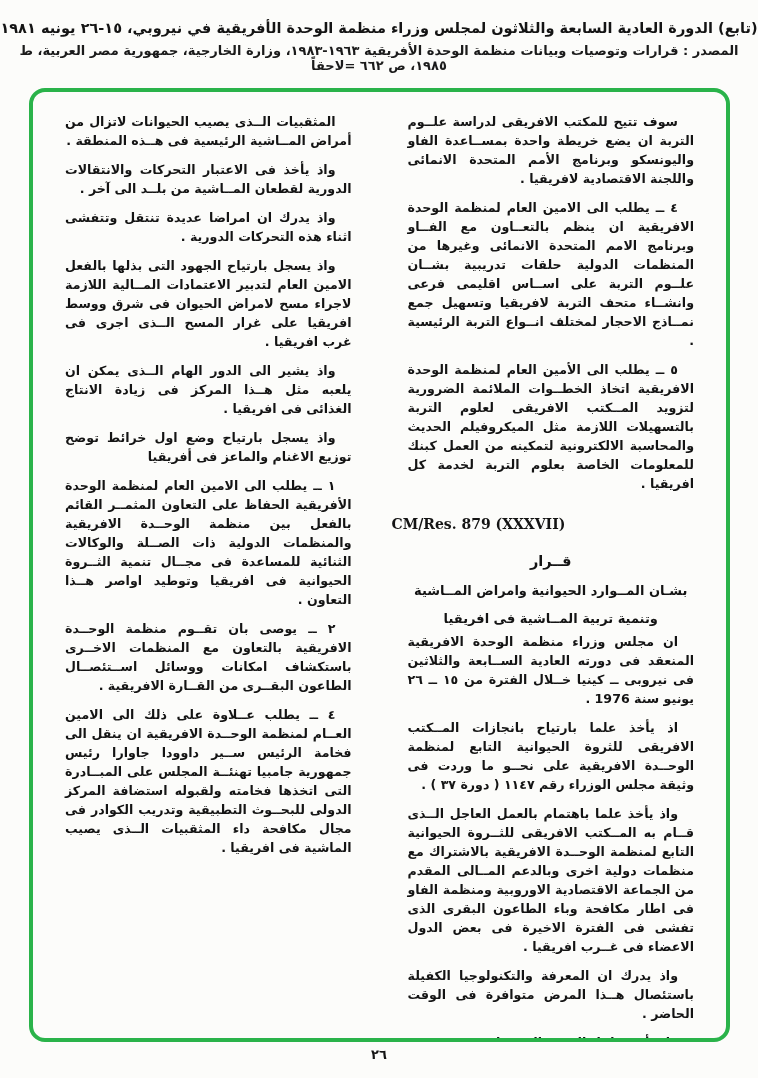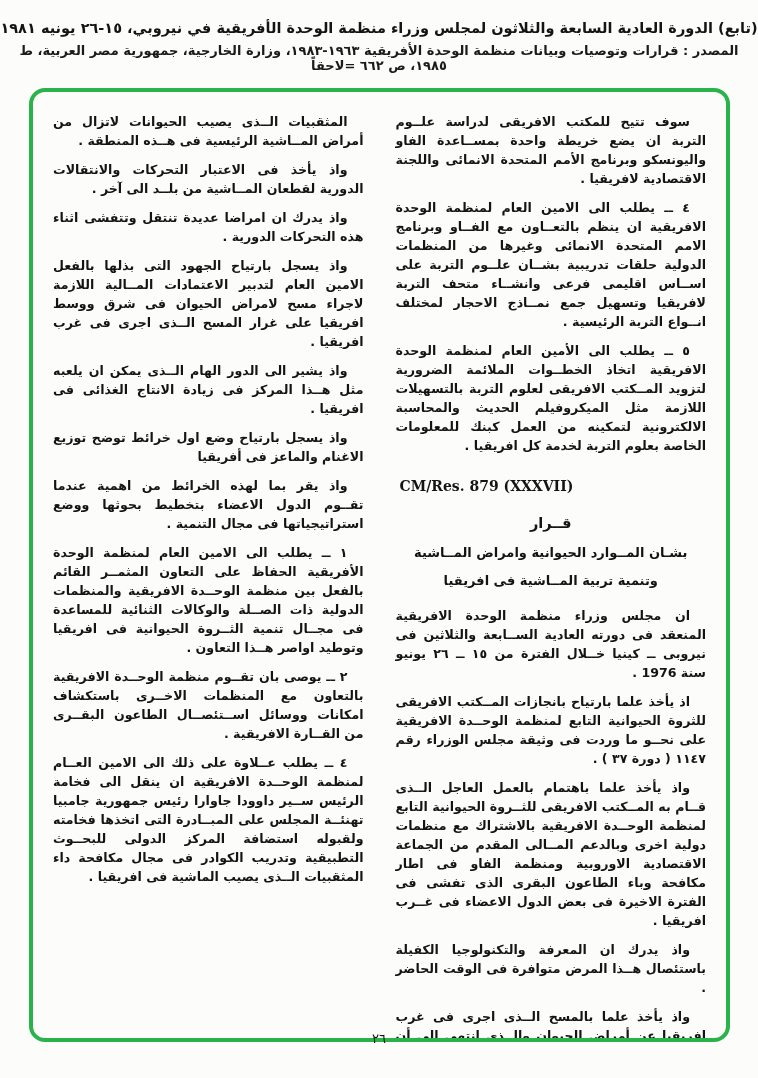--- a/index.html
+++ b/index.html
@@ -20,35 +20,35 @@
 
   
   .green-box{
     position:absolute;top:88px;left:29px;width:701px;height:954px;
     border:4px solid #2ab34a;border-radius:16px;box-sizing:border-box;
     padding:20px 16px 8px;
     display:flex;gap:24px;direction:rtl;overflow:hidden;
     background:#fcfcfa;
   }
   .col{flex:1;min-width:0;text-align:justify;font-size:12.6px;line-height:19px;font-weight:600;}
-  .para{margin:0 4px 10px;text-indent:16px;}
+  .para{margin:0 16px 10px;text-indent:16px;}
 
   .res-ref{
     direction:ltr;text-align:left;
     font-family:"DejaVu Serif", serif;
     font-size:14px;font-weight:700;
-    margin:22px 8px 18px;text-indent:0;
+    margin:22px 0 18px;text-indent:0;
   }
   .res-title{text-align:center;font-weight:800;font-size:14.5px;margin:0 0 10px;text-indent:0;}
   .res-subtitle{text-align:center;font-weight:800;font-size:13px;margin:0 0 9px;text-indent:0;}
-  .res-subtitle.last{margin-bottom:16px;}
+  .res-subtitle.last{margin-bottom:4px;}
 
   .page-footer{
-    position:absolute;bottom:32px;left:0;width:758px;
-    text-align:center;font-weight:400;font-size:13px;direction:rtl;
+    position:absolute;bottom:16px;left:0;width:758px;
+    text-align:center;font-weight:700;font-size:13px;direction:rtl;
   }
 </style>
 </head>
 <body>
 
 <div class="page">
 
   <header class="page-header">
     <div class="header-line1">(تابع) الدورة العادية السابعة والثلاثون لمجلس وزراء منظمة الوحدة الأفريقية في نيروبي، ١٥-٢٦ يونيه ١٩٨١</div>
     <div class="header-line2">المصدر : قرارات وتوصيات وبيانات منظمة الوحدة الأفريقية ١٩٦٣-١٩٨٣، وزارة الخارجية، جمهورية مصر العربية، ط ١٩٨٥، ص ٦٦٢ =لاحقاً</div>
@@ -73,21 +73,20 @@
       <p class="para">واذ يأخذ علما بالمسح الــذى اجرى فى غرب افريقيا عن أمراض الحيوان والــذى انتهى الى أن الطاعون البقرى والالتهاب الرئــوى المعــدى فى الابقار وداء</p>
     </section>
 
     <section class="col">
       <p class="para">المثقبيات الــذى يصيب الحيوانات لاتزال من أمراض المــاشية الرئيسية فى هــذه المنطقة .</p>
       <p class="para">واذ يأخذ فى الاعتبار التحركات والانتقالات الدورية لقطعان المــاشية من بلــد الى آخر .</p>
       <p class="para">واذ يدرك ان امراضا عديدة تنتقل وتتفشى اثناء هذه التحركات الدورية .</p>
       <p class="para">واذ يسجل بارتياح الجهود التى بذلها بالفعل الامين العام لتدبير الاعتمادات المــالية اللازمة لاجراء مسح لامراض الحيوان فى شرق ووسط افريقيا على غرار المسح الــذى اجرى فى غرب افريقيا .</p>
       <p class="para">واذ يشير الى الدور الهام الــذى يمكن ان يلعبه مثل هــذا المركز فى زيادة الانتاج الغذائى فى افريقيا .</p>
       <p class="para">واذ يسجل بارتياح وضع اول خرائط توضح توزيع الاغنام والماعز فى أفريقيا</p>
-      <p class="para">واذ يقر بما لهذه الخرائط من اهمية عندما تقــوم الدول الاعضاء بتخطيط بحوثها ووضع استراتيجياتها فى مجال التنمية .</p>
       <p class="para">١ ــ يطلب الى الامين العام لمنظمة الوحدة الأفريقية الحفاظ على التعاون المثمــر القائم بالفعل بين منظمة الوحــدة الافريقية والمنظمات الدولية ذات الصــلة والوكالات الثنائية للمساعدة فى مجــال تنمية الثــروة الحيوانية فى افريقيا وتوطيد اواصر هــذا التعاون .</p>
       <p class="para">٢ ــ يوصى بان تقــوم منظمة الوحــدة الافريقية بالتعاون مع المنظمات الاخــرى باستكشاف امكانات ووسائل اســتئصــال الطاعون البقــرى من القــارة الافريقية .</p>
       <p class="para">٤ ــ يطلب عــلاوة على ذلك الى الامين العــام لمنظمة الوحــدة الافريقية ان ينقل الى فخامة الرئيس ســير داوودا جاوارا رئيس جمهورية جامبيا تهنئــة المجلس على المبــادرة التى اتخذها فخامته ولقبوله استضافة المركز الدولى للبحــوث التطبيقية وتدريب الكوادر فى مجال مكافحة داء المثقبيات الــذى يصيب الماشية فى افريقيا .</p>
     </section>
 
   </main>
 
   <footer class="page-footer">
     <span>٢٦</span>
   </footer>

